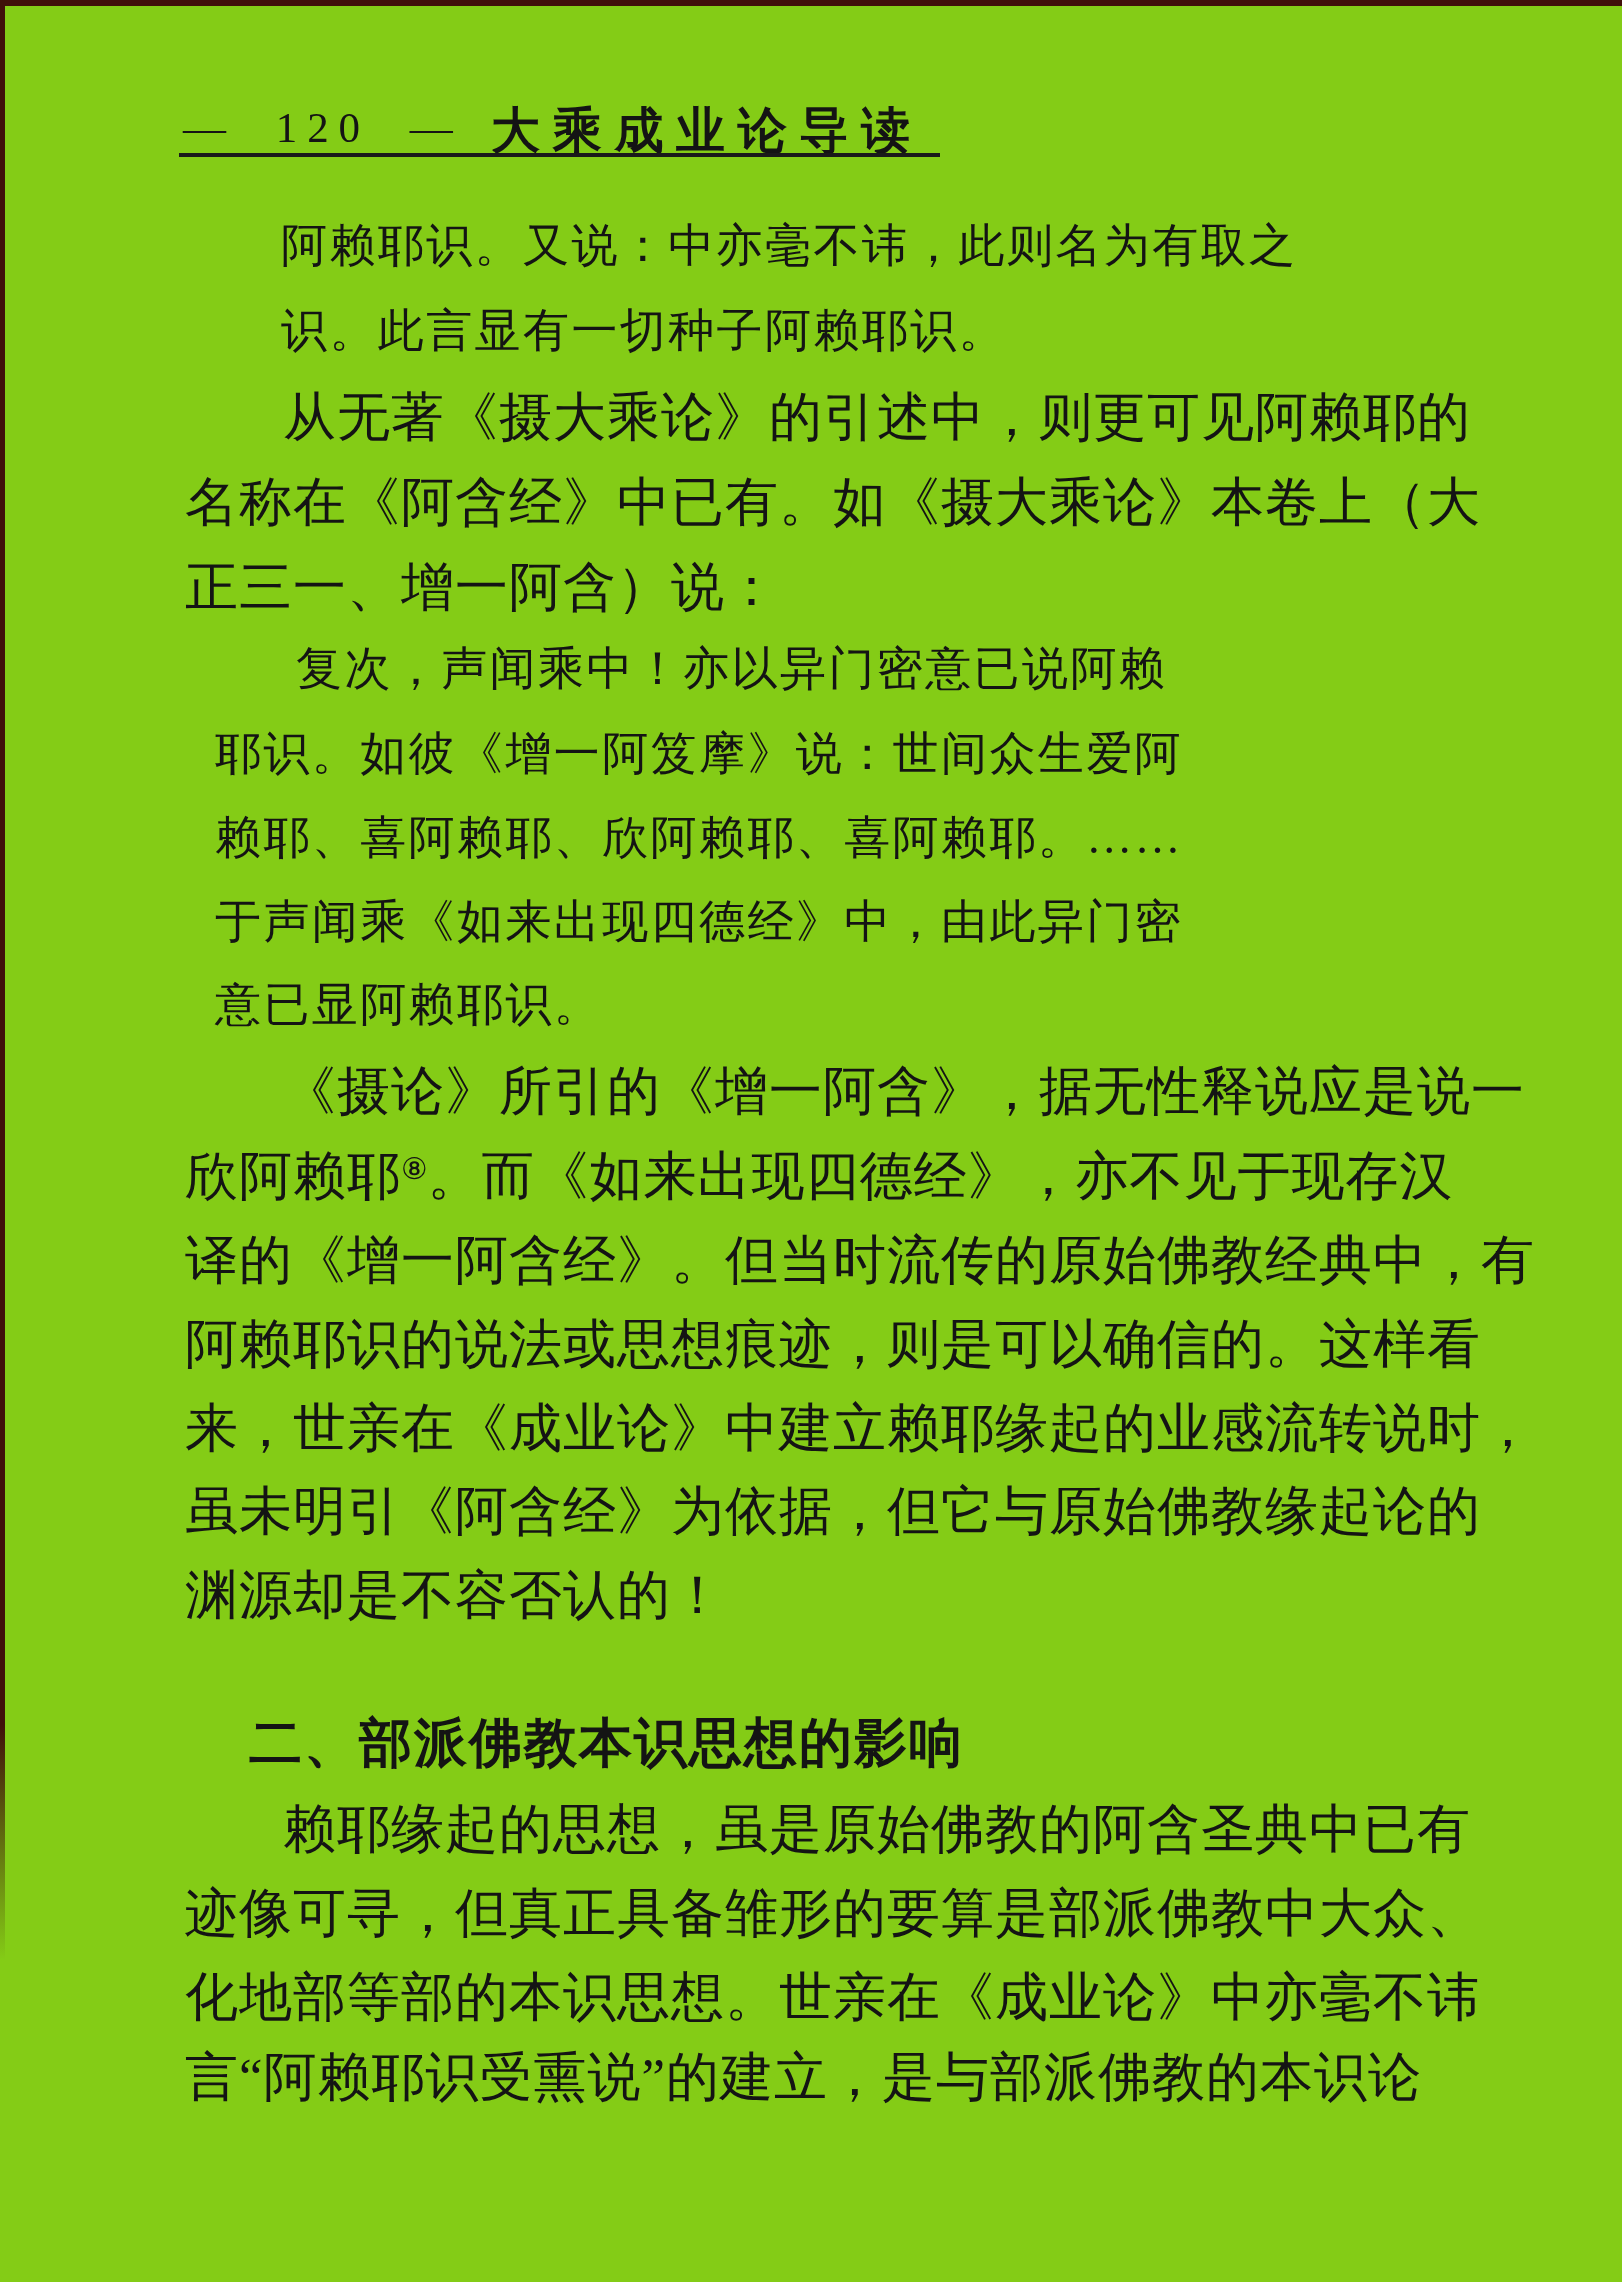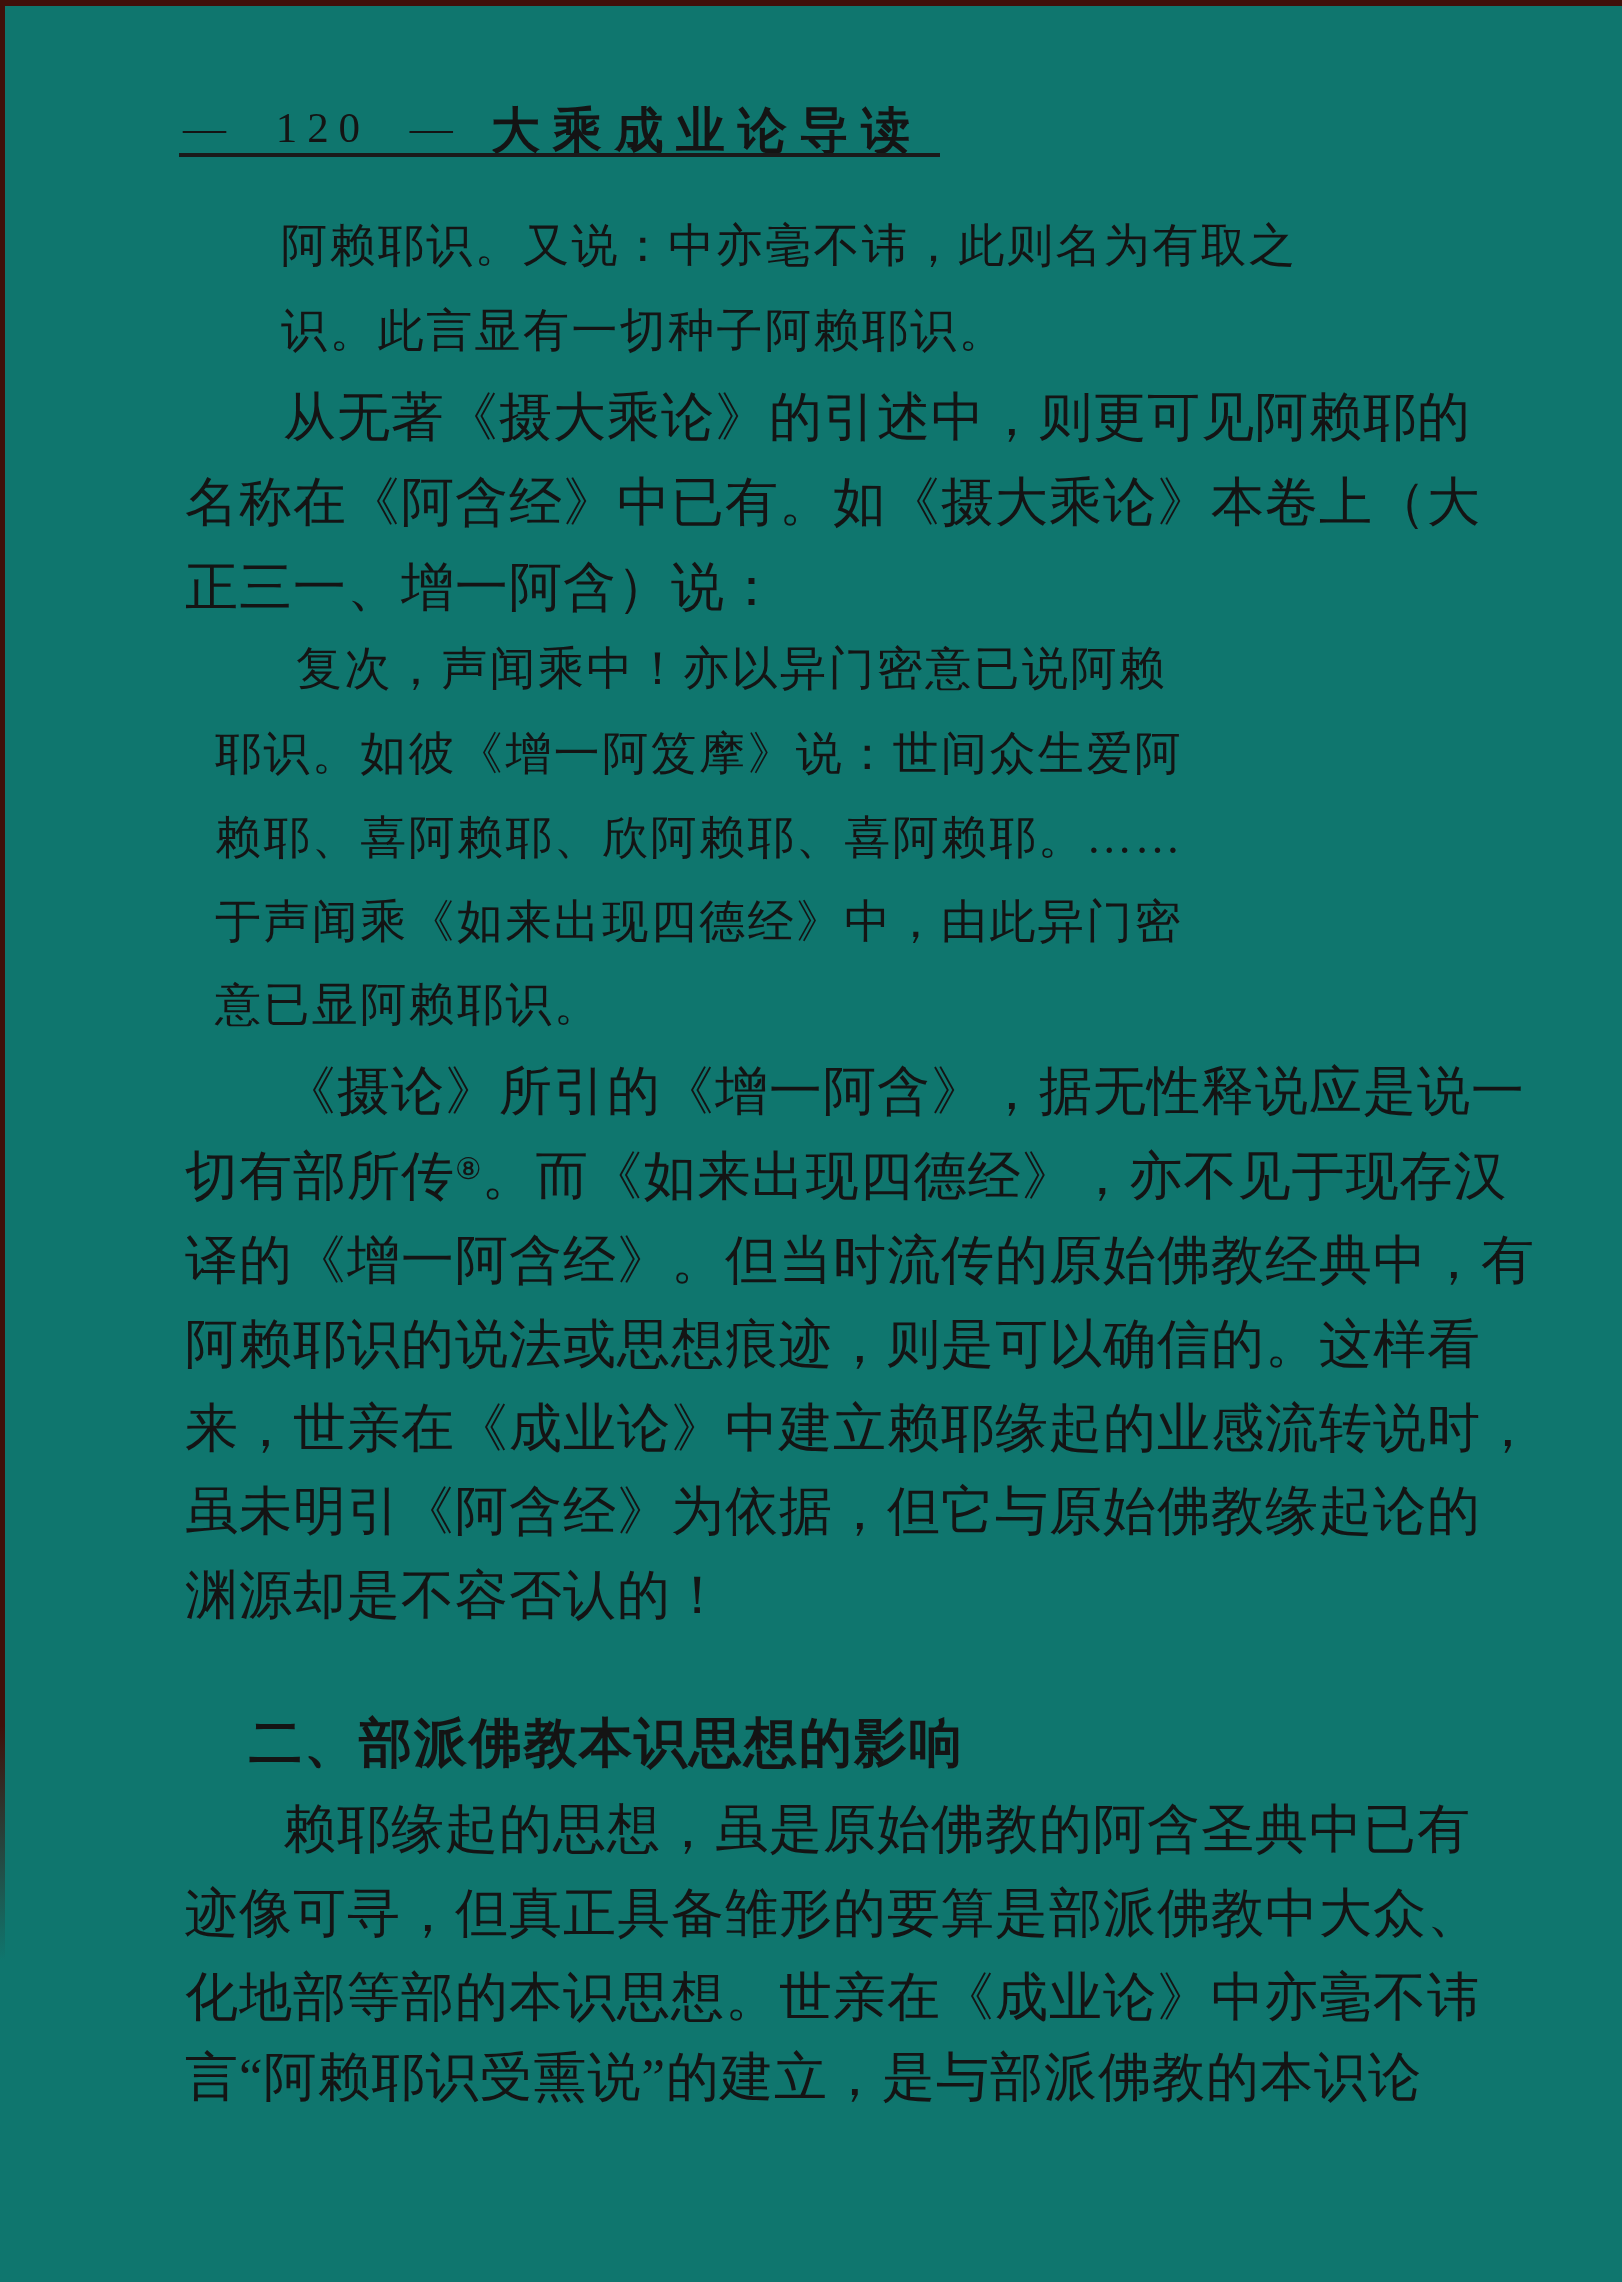--- a/index.html
+++ b/index.html
@@ -1,16 +1,16 @@
 <!DOCTYPE html>
 <html><head>
 <meta charset="utf-8">
 <style>
   html,body{margin:0;padding:0;background:#e8e8e8;}
-  .page{position:relative;width:1623px;height:2282px;background:#0f766e;overflow:hidden;color:#141414;}
+  .page{position:relative;width:1623px;height:2282px;background:#84cc16;overflow:hidden;color:#141414;}
   .edge-top{position:absolute;left:0;top:0;width:1623px;height:5.9px;background:#40100a;}
   .edge-left{position:absolute;left:0;top:0;width:4.9px;height:1960px;
              background:linear-gradient(#40100a 88%,rgba(64,16,10,0));}
   .pagenum{position:absolute;left:183px;top:103px;
            font-family:"Liberation Serif","DejaVu Serif",serif;
            font-size:43px;letter-spacing:9.8px;word-spacing:19.5px;white-space:nowrap;}
   .booktitle{position:absolute;left:491px;top:98px;
              font-family:"Liberation Serif","DejaVu Serif",serif;
              font-size:49px;font-weight:700;letter-spacing:12.7px;white-space:nowrap;}
   .header-rule{position:absolute;left:179px;top:153px;width:761px;height:3.9px;background:#1a1a1a;}
@@ -38,21 +38,21 @@
       <div class="line kai" style="left: 281px; top: 305px;"><span>识。此言显有一切种子阿赖耶识。</span></div>
       <div class="line song" style="left: 283px; top: 388px;"><span>从无著《摄大乘论》的引述中，则更可见阿赖耶的</span></div>
       <div class="line song" style="left: 185px; top: 473px;"><span>名称在《阿含经》中已有。如《摄大乘论》本卷上（大</span></div>
       <div class="line song" style="left: 185px; top: 558px;"><span>正三一、增一阿含）说：</span></div>
       <div class="line kai" style="left: 296px; top: 643px;"><span>复次，声闻乘中！亦以异门密意已说阿赖</span></div>
       <div class="line kai" style="left: 215px; top: 728px;"><span>耶识。如彼《增一阿笈摩》说：世间众生爱阿</span></div>
       <div class="line kai" style="left: 215px; top: 812px;"><span>赖耶、喜阿赖耶、欣阿赖耶、喜阿赖耶。……</span></div>
       <div class="line kai" style="left: 215px; top: 896px;"><span>于声闻乘《如来出现四德经》中，由此异门密</span></div>
       <div class="line kai" style="left: 215px; top: 979px;"><span>意已显阿赖耶识。</span></div>
       <div class="line song" style="left: 283px; top: 1062px;"><span>《摄论》所引的《增一阿含》，据无性释说应是说一</span></div>
-      <div class="line song" style="left: 185px; top: 1147px;"><span>切有部所传</span><span class="sup">⑧</span><span>。而《如来出现四德经》，亦不见于现存汉</span></div>
+      <div class="line song" style="left: 185px; top: 1147px;"><span>欣阿赖耶</span><span class="sup">⑧</span><span>。而《如来出现四德经》，亦不见于现存汉</span></div>
       <div class="line song" style="left: 185px; top: 1231px;"><span>译的《增一阿含经》。但当时流传的原始佛教经典中，有</span></div>
       <div class="line song" style="left: 185px; top: 1315px;"><span>阿赖耶识的说法或思想痕迹，则是可以确信的。这样看</span></div>
       <div class="line song" style="left: 185px; top: 1399px;"><span>来，世亲在《成业论》中建立赖耶缘起的业感流转说时，</span></div>
       <div class="line song" style="left: 185px; top: 1482px;"><span>虽未明引《阿含经》为依据，但它与原始佛教缘起论的</span></div>
       <div class="line song" style="left: 185px; top: 1566px; text-align: center;"><span>渊源却是不容否认的！</span></div>
       <div class="line heading" style="left: 249px; top: 1718px;"><span>二、部派佛教本识思想的影响</span></div>
       <div class="line song" style="left: 283px; top: 1800px;"><span>赖耶缘起的思想，虽是原始佛教的阿含圣典中已有</span></div>
       <div class="line song" style="left: 185px; top: 1884px;"><span>迹像可寻，但真正具备雏形的要算是部派佛教中大众、</span></div>
       <div class="line song" style="left: 185px; top: 1968px;"><span>化地部等部的本识思想。世亲在《成业论》中亦毫不讳</span></div>
       <div class="line song" style="left: 185px; top: 2048px;"><span>言“阿赖耶识受熏说”的建立，是与部派佛教的本识论</span></div>

